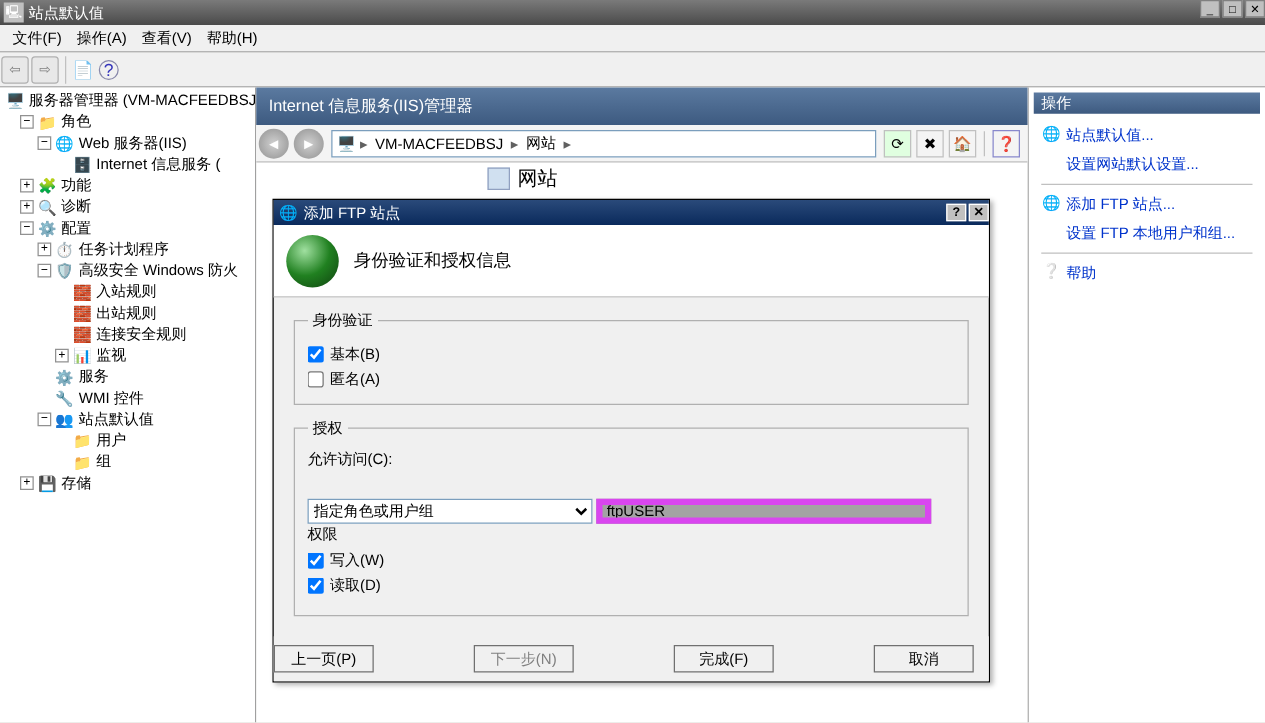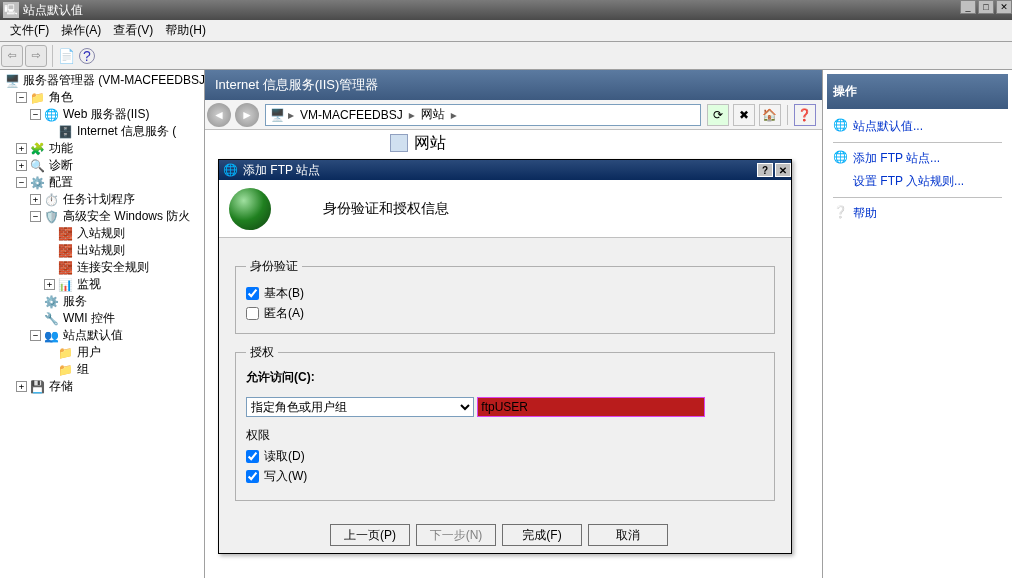--- a/index.html
+++ b/index.html
@@ -39,47 +39,47 @@
 
 .center-title { height:30px; background:linear-gradient(#5b7aa0,#3d5a80); color:#fff; font-weight:normal; display:flex; align-items:center; padding-left:10px; font-size:13px; font-family: Verdana, sans-serif;}
 .center-nav { height:30px; background:#f4f4f4; border-bottom:1px solid #c0c0c0; display:flex; align-items:center; }
 .center-nav .circ { width:24px; height:24px; border-radius:50%; background:radial-gradient(#d0d0d0,#909090); margin:0 2px; display:flex;align-items:center;justify-content:center; color:#fff;}
 .center-nav .addr { flex:1; height:22px; background:#fff; border:1px solid #7b9ebd; margin:0 4px; display:flex; align-items:center; padding:0 4px; }
 .center-nav .addr .crumb { padding:0 3px; }
 .center-nav .addr .sep-arrow { padding:0 3px; color:#606060; }
 .center-nav .rbtn { width:22px; height:22px; margin:0 2px; display:flex;align-items:center;justify-content:center; border:1px solid #c0c0c0;}
 
 
-.panel-hdr { height:35px; background:linear-gradient(#5b7aa0,#3d5a80); color:#fff; display:flex; align-items:center; padding-left:6px; font-weight:bold;}
+.panel-hdr { height:17px; background:linear-gradient(#5b7aa0,#3d5a80); color:#fff; display:flex; align-items:center; padding-left:6px; font-weight:normal;}
 .conn-hdr { margin-top:4px; width:170px; margin-left:4px;}
 
 
 .right-pane .panel-hdr { margin:4px; margin-bottom:0;}
 .actions { padding:6px 10px; }
 .actions .link { color:#0033cc; padding:3px 0 3px 20px; cursor:pointer; position:relative;}
 .actions .link .aicon { position:absolute; left:0; top:2px; width:16px; height:16px; display:flex;align-items:center;justify-content:center;}
 .actions .sep { border-top:1px solid #c0c0c0; margin:4px 0;}
 
 
 .dialog { position:absolute; left:218px; top:159px; width:574px; background:#f0f0f0; border:1px solid #000; box-shadow:2px 2px 4px rgba(0,0,0,0.3); z-index:10;}
 .dlg-title { height:20px; background:linear-gradient(#2a4a7a,#0a2a5c); color:#fff; display:flex; align-items:center; padding-left:4px; }
 .dlg-title .dicon { width:16px; height:16px; margin-right:4px; display:flex;align-items:center;justify-content:center;}
 .dlg-title .dsys { margin-left:auto; display:flex;}
 .dlg-title .dsys .b { width:16px; height:14px; background:#c0c0c0; border:1px solid #fff; margin-left:2px; color:#000; display:flex;align-items:center;justify-content:center; font-size:10px; font-weight:bold;}
 .dlg-header { height:58px; background:#fff; border-bottom:1px solid #c0c0c0; display:flex; align-items:center; padding-left:10px;}
 .dlg-header .globe { width:42px; height:42px; border-radius:50%; background:radial-gradient(circle at 35% 30%, #a0e0a0, #208020 50%, #104010); margin-right:12px; position:relative;}
-.dlg-header .htxt { font-size:14px; font-family: "Microsoft YaHei", SimSun; margin-left: 40px; }
-.dlg-body { padding:20px 16px 6px 16px; }
+.dlg-header .htxt { font-size:14px; font-family: "Microsoft YaHei", SimSun; }
+.dlg-body { padding:10px 16px 6px 16px; }
 fieldset { border:1px solid #b0b0b0; padding:8px 10px 10px 10px; margin-bottom:10px; }
 fieldset legend { padding:0 4px; }
 .chk-row { display:flex; align-items:center; height:20px;}
 .chk-row input { margin-right:5px; }
 .dlg-sel { width:228px; height:20px; background:#fff; border:1px solid #7b9ebd; }
-.dlg-txt { width:228px; height:20px; background:#b91c1c; border:1px solid #d946ef; padding:0 3px; margin-top:6px;}
-.dlg-btns { height:36px; background:#f0f0f0; display:flex; align-items:center; justify-content:center; padding-right:12px; gap:6px;}
+.dlg-txt { width:268px; height:20px; background:#a3a3a3; border:5px solid #d946ef; padding:0 3px; margin-top:6px;}
+.dlg-btns { height:36px; background:#f0f0f0; display:flex; align-items:center; justify-content:space-between; padding-right:12px; gap:6px;}
 .dlg-btns button { width:80px; height:22px; background:#f0f0f0; border:1px solid #707070; }
 .dlg-btns button:disabled { color:#808080; }
 
 
 .behind-tab { position:absolute; top:0; left:175px; height:26px; display:flex; align-items:center; padding-left:10px;}
 .behind-tab .ic { width:18px; height:18px; background:#d0e0f0; border:1px solid #90a0c0; margin-right:6px;}
 </style>
 </head>
 <body>
 
@@ -235,23 +235,24 @@
         <div class="ic"></div>
         <span style="font-size:16px;">网站</span>
       </div>
     </div>
   </div>
 
   <div class="right-pane">
     <div class="panel-hdr">操作</div>
     <div class="actions">
       <div class="link"><span class="aicon">🌐</span><span>站点默认值...</span></div>
+      <div class="link">设置网站默认设置...</div>
       <div class="sep"></div>
       <div class="link"><span class="aicon">🌐</span><span>添加 FTP 站点...</span></div>
-      <div class="link">设置 FTP 入站规则...</div>
+      <div class="link">设置 FTP 本地用户和组...</div>
       <div class="sep"></div>
       <div class="link"><span class="aicon" style="color:#06c;">❔</span><span>帮助</span></div>
     </div>
   </div>
 </div>
 
 <div class="dialog">
   <div class="dlg-title">
     <span class="dicon">🌐</span>
     <span>添加 FTP 站点</span>
@@ -271,33 +272,33 @@
           <input type="checkbox" checked="" style="">
           <span>基本(B)</span>
         </div>
       <div class="chk-row">
           <input type="checkbox" style="">
           <span>匿名(A)</span>
         </div>
     </fieldset>
     <fieldset style="padding-bottom:14px;">
       <legend>授权</legend>
-      <div style="margin-bottom:5px;font-weight:bold;">允许访问(C):</div>
+      <div style="margin-bottom:17px;">允许访问(C):</div>
       <select class="dlg-sel">
         <option>指定角色或用户组</option>
       </select>
       <input class="dlg-txt" value="ftpUSER" style="">
-      <div style="margin-top:10px;margin-bottom:2px;">权限</div>
+      <div style="margin-bottom:2px;">权限</div>
+      <div class="chk-row">
+          <input type="checkbox" checked="" style="">
+          <span>写入(W)</span>
+        </div>
       <div class="chk-row">
           <input type="checkbox" checked="" style="">
           <span>读取(D)</span>
-        </div>
-      <div class="chk-row">
-          <input type="checkbox" checked="" style="">
-          <span>写入(W)</span>
         </div>
     </fieldset>
   </div>
   <div class="dlg-btns">
     <button>上一页(P)</button>
     <button disabled="">下一步(N)</button>
     <button>完成(F)</button>
     <button>取消</button>
   </div>
 </div>

